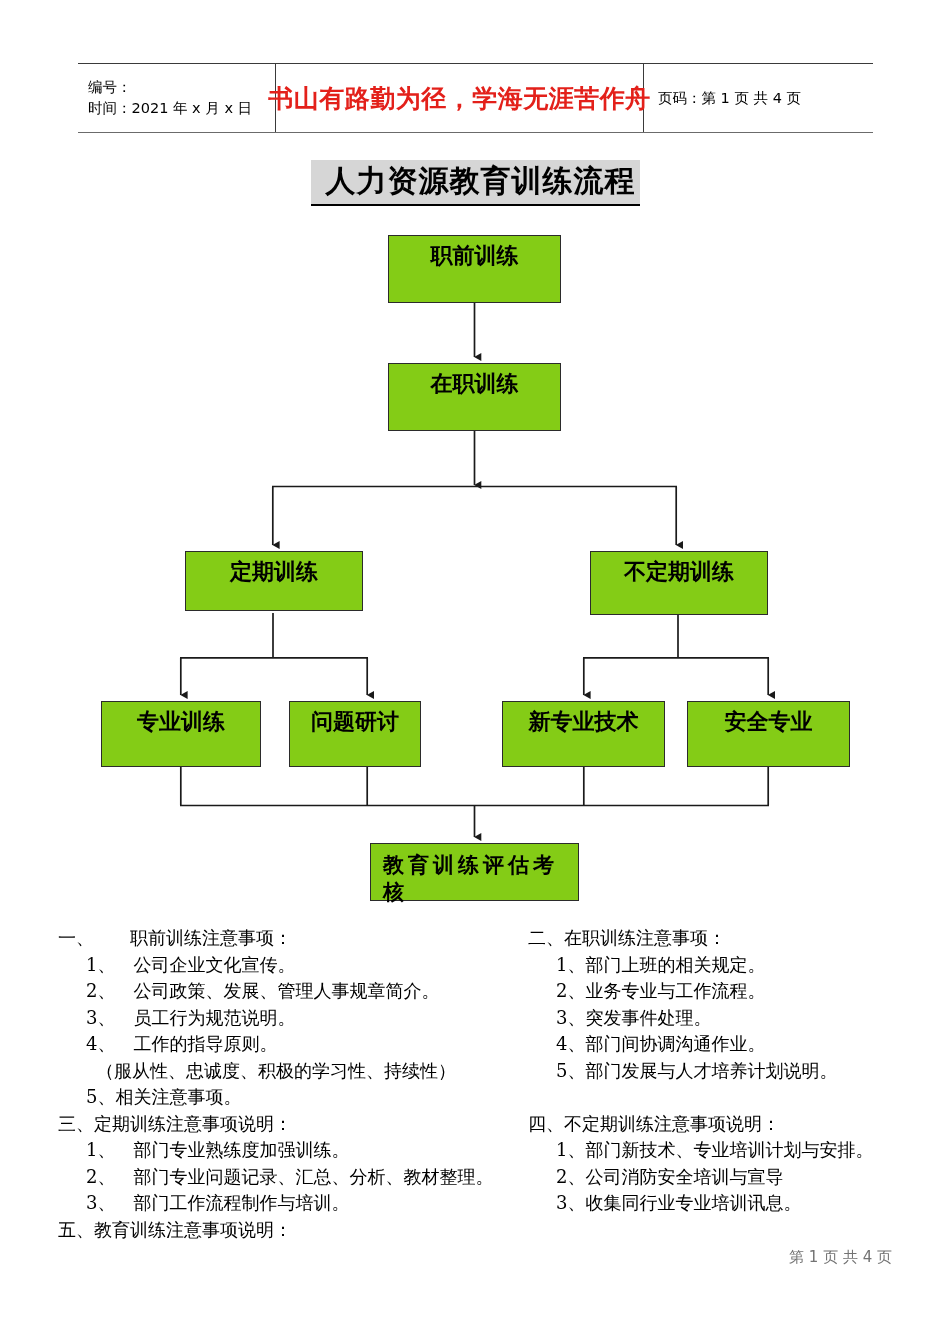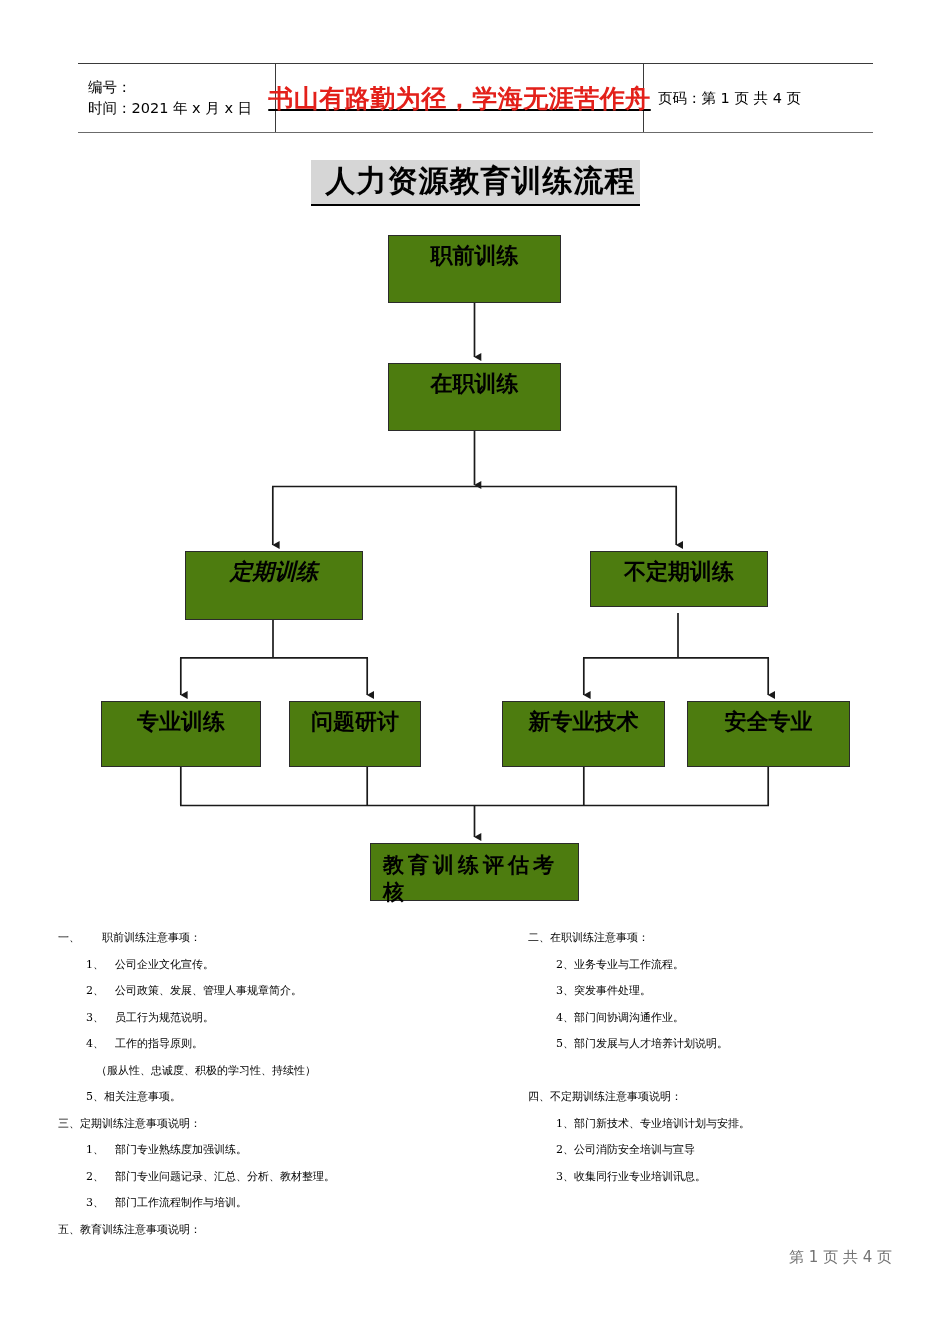--- a/index.html
+++ b/index.html
@@ -38,21 +38,20 @@
   }
   .hdr-cell-id {
     width: 198px;
     padding-left: 10px;
     border-right: 1.4px solid #3a3a3a;
   }
   .hdr-cell-slogan {
     width: 368px;
     border-right: 1.4px solid #3a3a3a;
     align-items: center;
-    text-decoration: underline;
   }
   .hdr-cell-page {
     flex: 1;
     padding-left: 14px;
   }
   .hdr-line {
     font-family: "DejaVu Sans", "Liberation Sans", sans-serif;
     font-size: 14.5px;
     line-height: 21px;
     white-space: nowrap;
@@ -95,62 +94,62 @@
   }
   .flow svg {
     position: absolute;
     left: 0;
     top: 0;
   }
   .node {
     position: absolute;
     box-sizing: border-box;
     border: 1.6px solid #2b2b2b;
-    background: #4d7c0f;
+    background: #84cc16;
     font-family: "DejaVu Serif", "Liberation Serif", serif;
     font-weight: bold;
     font-size: 22px;
     text-align: center;
     padding-top: 6px;
     line-height: 1.25;
     z-index: 3;
   }
   .node.final {
     text-align: left;
     padding-left: 12px;
     letter-spacing: 4px;
     font-size: 21px;
     padding-top: 7px;
     line-height: 1.3;
   }
 
   
   #node-pre      { left: 388px; top: 235px; width: 173px; height: 68px; }
   #node-onjob    { left: 388px; top: 363px; width: 173px; height: 68px; }
-  #node-regular  { left: 185px; top: 551px; width: 178px; height: 69px; font-style: italic; }
-  #node-irregular{ left: 590px; top: 551px; width: 178px; height: 56px; }
+  #node-regular  { left: 185px; top: 551px; width: 178px; height: 60px; }
+  #node-irregular{ left: 590px; top: 551px; width: 178px; height: 64px; }
   #node-prof     { left: 101px; top: 701px; width: 160px; height: 66px; }
   #node-issue    { left: 289px; top: 701px; width: 132px; height: 66px; }
   #node-newtech  { left: 502px; top: 701px; width: 163px; height: 66px; }
   #node-safety   { left: 687px; top: 701px; width: 163px; height: 66px; }
   #node-eval     { left: 370px; top: 843px; width: 209px; height: 58px; }
 
   
   .notes {
     position: absolute;
     left: 0;
     top: 925px;
     width: 950px;
     height: 330px;
   }
   .notes-col {
     position: absolute;
     top: 0;
     font-family: "DejaVu Serif", "Liberation Serif", serif;
-    font-size: 11px;
+    font-size: 18px;
     line-height: 26.5px;
   }
   .col-left  { left: 58px;  width: 470px; }
   .col-right { left: 528px; width: 410px; }
 
   .nline { white-space: nowrap; }
   .ind-head   { padding-left: 0px; }
   .ind-1      { padding-left: 28px; }
   .ind-2      { padding-left: 28px; }
   .ind-paren  { padding-left: 38px; }
@@ -250,20 +249,21 @@
     <div class="nline ind-1">5、相关注意事项。</div>
     <div class="nline ind-head">三、定期训练注意事项说明：</div>
     <div class="nline ind-2">1、　部门专业熟练度加强训练。</div>
     <div class="nline ind-2">2、　部门专业问题记录、汇总、分析、教材整理。</div>
     <div class="nline ind-2">3、　部门工作流程制作与培训。</div>
     <div class="nline ind-head">五、教育训练注意事项说明：</div>
   </div>
 
   <div class="notes-col col-right">
     <div class="nline ind-head">二、在职训练注意事项：</div>
+    <div class="nline ind-1">1、部门上班的相关规定。</div>
     <div class="nline ind-1">2、业务专业与工作流程。</div>
     <div class="nline ind-1">3、突发事件处理。</div>
     <div class="nline ind-1">4、部门间协调沟通作业。</div>
     <div class="nline ind-1">5、部门发展与人才培养计划说明。</div>
     <div class="gap-block"></div>
     <div class="nline ind-head">四、不定期训练注意事项说明：</div>
     <div class="nline ind-2">1、部门新技术、专业培训计划与安排。</div>
     <div class="nline ind-2">2、公司消防安全培训与宣导</div>
     <div class="nline ind-2">3、收集同行业专业培训讯息。</div>
   </div>

